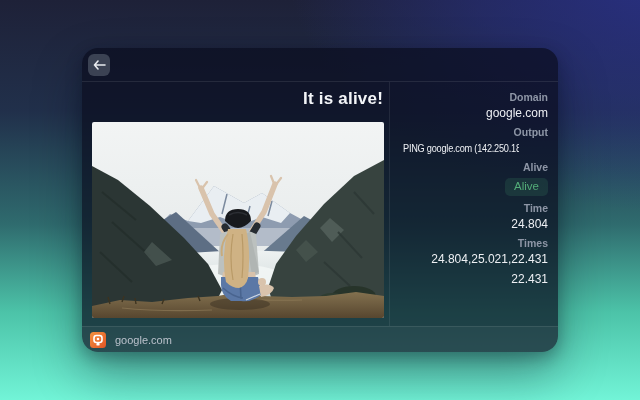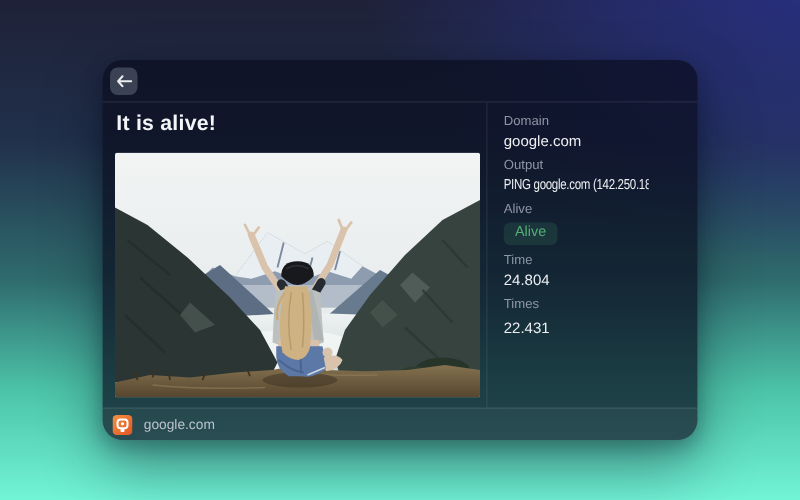--- a/index.html
+++ b/index.html
@@ -7,34 +7,34 @@
   .stage{
     position:relative;width:640px;height:400px;overflow:hidden;
     background:
       radial-gradient(560px 360px at 106% -10%, rgba(42,50,140,0.95) 0%, rgba(42,50,140,0.5) 38%, rgba(42,50,140,0) 70%),
       linear-gradient(180deg,#1e2138 0%,#21304b 28%,#2f6b6e 56%,#4cc3a8 78%,#72f4d7 100%);
   }
   .card{
     position:absolute;left:82px;top:48px;width:476px;height:304px;
     border-radius:16px;background:rgba(10,13,30,0.72);
     box-shadow:0 22px 48px rgba(5,10,25,0.38),0 5px 16px rgba(5,10,25,0.28);
-    display:flex;flex-direction:column;overflow:hidden;
+    display:flex;flex-direction:column;overflow:hidden;text-align:right;
   }
   .card-header{flex:0 0 34px;height:34px;border-bottom:1px solid rgba(255,255,255,0.09);
     display:flex;align-items:center;padding:0 6px;box-sizing:border-box;}
   .back-btn{width:22px;height:22px;border-radius:6px;background:#3b4253;border:none;
     display:flex;align-items:center;justify-content:center;cursor:pointer;padding:0;}
   .card-body{flex:1 1 auto;display:flex;min-height:0;}
   .left-col{flex:0 0 308px;width:308px;box-sizing:border-box;padding:4px 6px 0 10px;
     border-right:1px solid rgba(255,255,255,0.08);}
   .title{font-size:17px;font-weight:bold;color:#f3f5f8;margin:2px 0 12px 1px;letter-spacing:0.2px;line-height:22px;}
   .photo{width:292px;height:196px;border-radius:2px;overflow:hidden;display:block;}
   .right-col{flex:1 1 auto;min-width:0;padding:9px 10px 0 13px;overflow:hidden;}
   .row{margin-bottom:5px;}
-  .row-label{font-size:10.5px;color:#8e96a6;line-height:13px;margin-bottom:2px;font-weight:400;}
+  .row-label{font-size:10.5px;color:#8e96a6;line-height:13px;margin-bottom:2px;font-weight:700;}
   .row-value{font-size:12px;color:#edeff3;line-height:15px;white-space:nowrap;overflow:hidden;}
   .row-value.condensed{font-size:11.5px;letter-spacing:-0.3px;transform:scaleX(0.8);transform-origin:left center;}
   .badge{display:inline-block;padding:2.5px 9px;margin:1px 0 1px;font-size:11.5px;line-height:13px;
     color:#53ad78;background:rgba(87,199,133,0.13);border-radius:5px;}
   .card-footer{flex:0 0 26px;height:26px;border-top:1px solid rgba(255,255,255,0.09);
     background:rgba(255,255,255,0.04);display:flex;align-items:center;gap:9px;padding:0 8px;box-sizing:border-box;}
   .site-logo{width:16px;height:16px;display:block;}
   .site-name{font-size:11px;color:#bac1cb;line-height:14px;}
 </style>
 </head>
@@ -141,20 +141,21 @@
         <div class="row">
           <div class="row-label">Alive</div>
           <span class="badge">Alive</span>
         </div>
         <div class="row">
           <div class="row-label">Time</div>
           <div class="row-value">24.804</div>
         </div>
         <div class="row">
           <div class="row-label">Times</div>
+          <div class="row-value">24.804,25.021,22.431</div>
         </div>
         <div class="row">
           <div class="row-value">22.431</div>
         </div>
       </div>
     </div>
 
     <div class="card-footer">
       <span class="site-logo">
         <svg width="16" height="16" viewBox="0 0 16 16">

